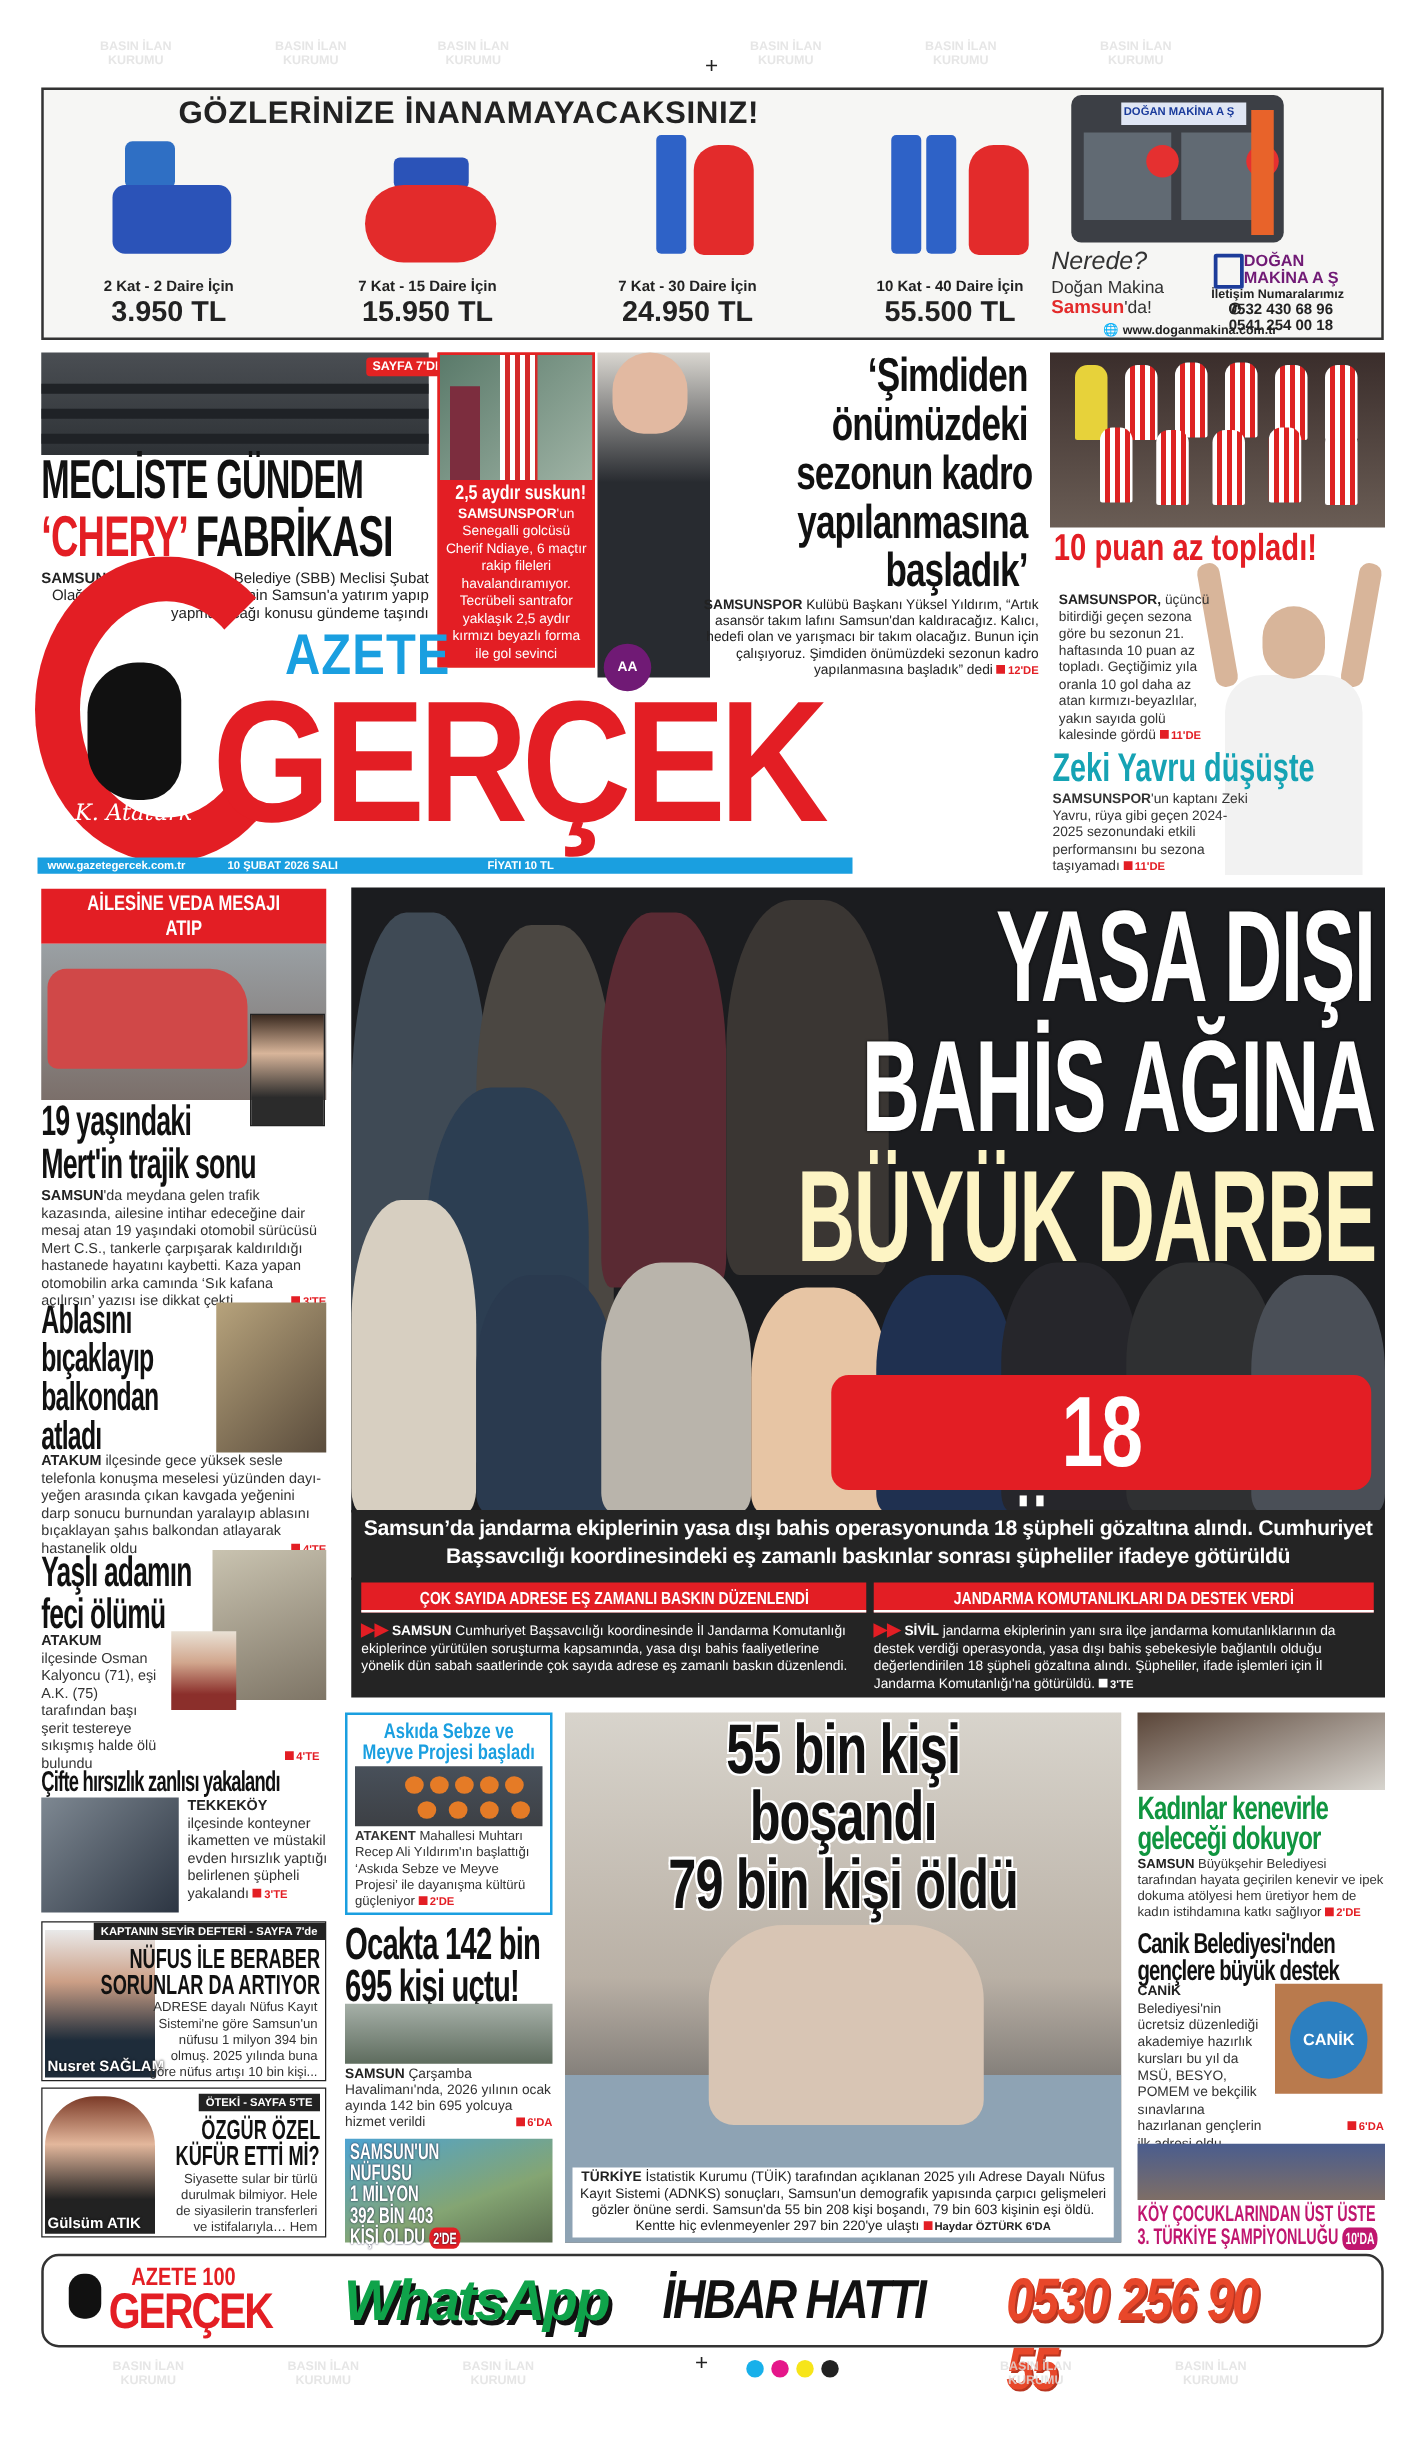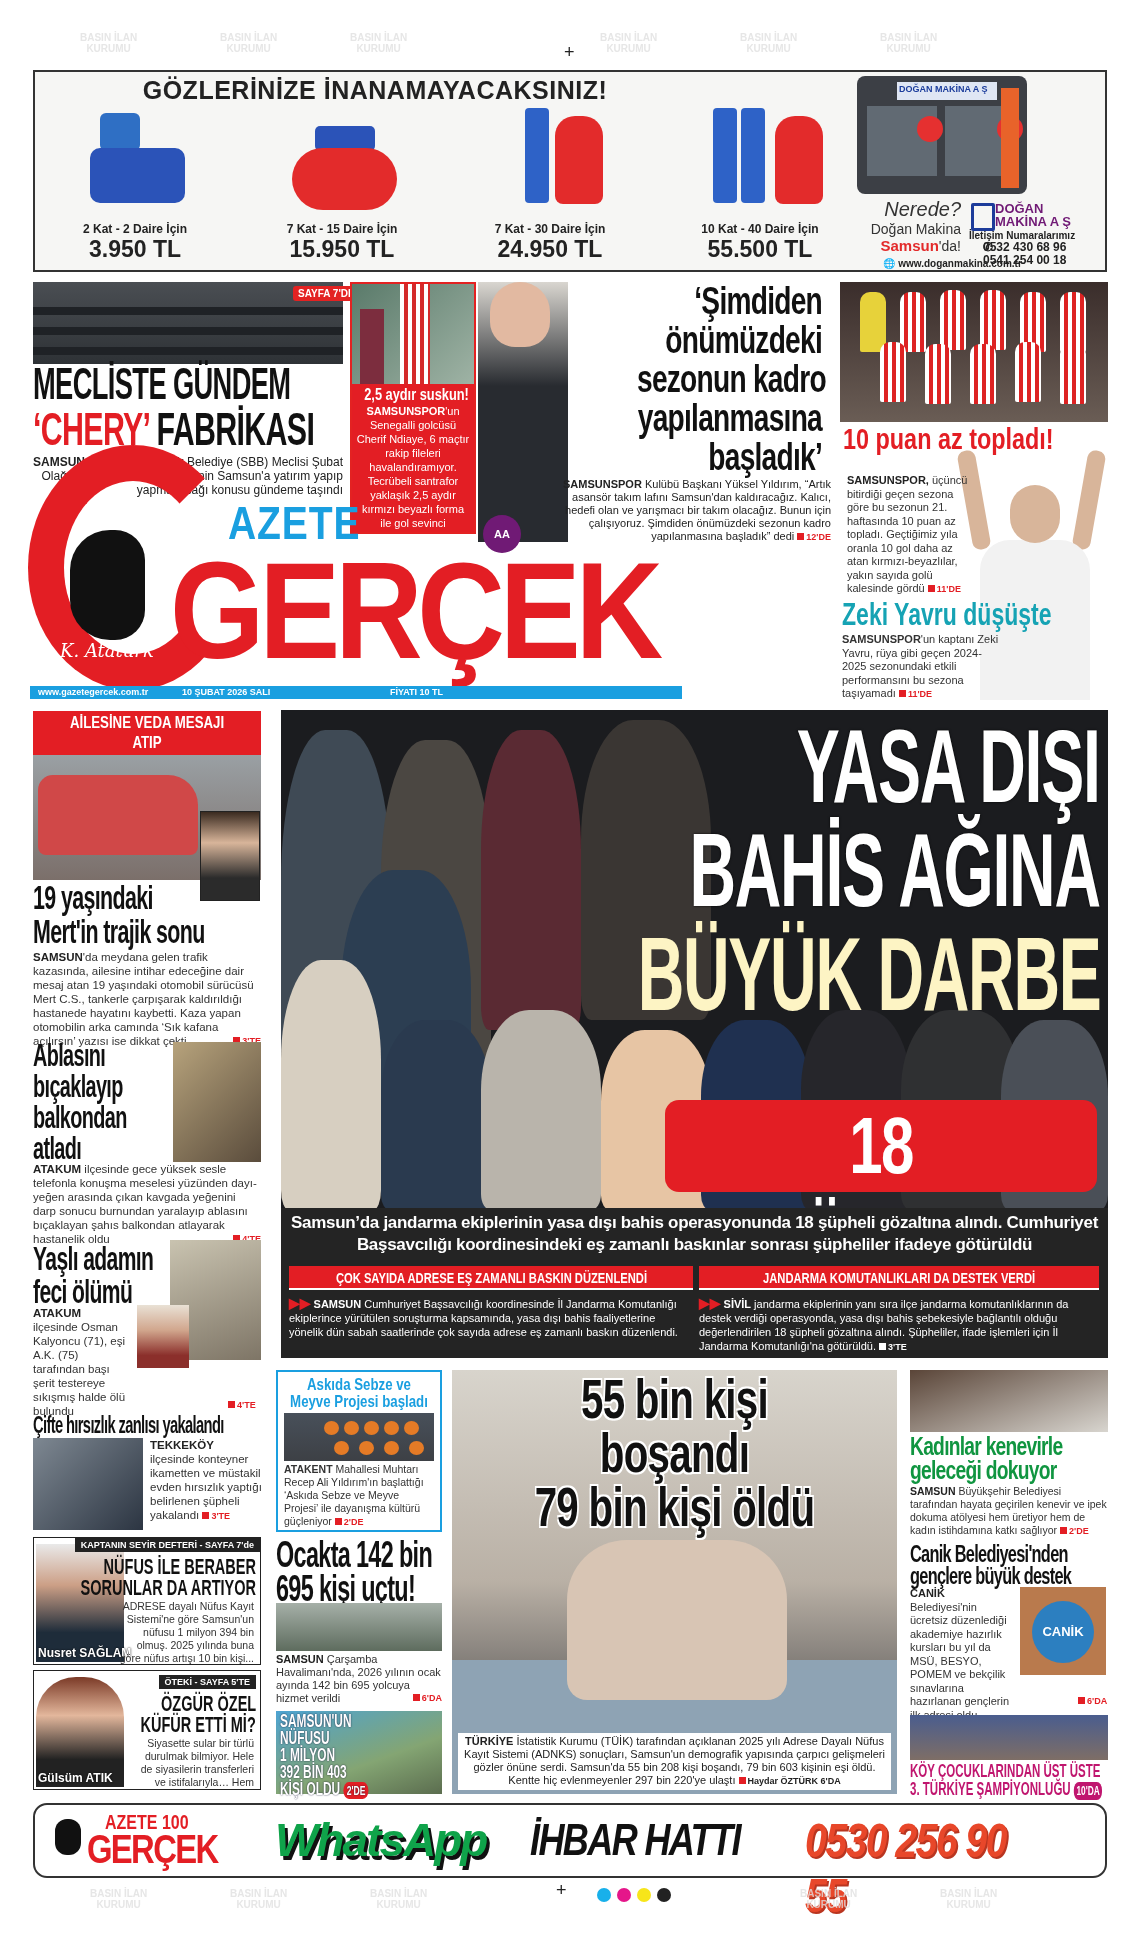--- a/index.html
+++ b/index.html
@@ -16,21 +16,21 @@
 .pump-box{position:absolute;left:30px;top:5px;width:40px;height:38px;background:#2f6fc4;border-radius:6px}
 .tank-red{position:absolute;left:15px;top:40px;width:105px;height:62px;background:#e32b2b;border-radius:40px}
 .motor{position:absolute;left:38px;top:18px;width:60px;height:25px;background:#2b53b8;border-radius:5px}
 .vpump{position:absolute;top:0;width:24px;height:95px;background:#2e62c7;border-radius:4px}
 .vtank{position:absolute;top:8px;width:48px;height:88px;background:#e32b2b;border-radius:20px 20px 8px 8px}
 .shop{position:absolute;left:822px;top:4px;width:170px;height:118px;background:#3c3f45;border-radius:8px;overflow:hidden}
 .shop .sign{position:absolute;left:40px;top:6px;width:100px;height:18px;background:#dfe6f4;color:#1b3c9c;font-size:9px;font-weight:700;padding:2px}
 .shop .win{position:absolute;top:30px;width:70px;height:70px;background:#616a73}
 .shop .dot{position:absolute;width:26px;height:26px;border-radius:50%;background:#e53030}
 .shop .post{position:absolute;right:8px;top:12px;width:18px;height:100px;background:#e8632a}
-.nerede{position:absolute;left:806px;top:126px;width:120px;text-align:right}
+.nerede{position:absolute;left:806px;top:126px;width:120px;text-align:left}
 .nerede .q{font-style:italic;font-size:20px;color:#333}
 .nerede .b{font-size:14px;color:#333}
 .nerede .s{font-size:15px;font-weight:700;color:#e32b2b}
 .dogan{position:absolute;left:934px;top:130px;width:140px}
 .dogan .brand{font-size:13px;font-weight:700;color:#701a75;line-height:13px;padding-left:26px;position:relative}
 .dogan .brand:before{content:"";position:absolute;left:2px;top:1px;width:18px;height:22px;border:3px solid #1d3c9a;border-radius:2px}
 .dogan .info{font-size:10px;font-weight:700;color:#222;margin-top:2px}
 .dogan .ph{font-size:12px;font-weight:700;color:#222;padding-left:14px;line-height:13px}
 .web{position:absolute;left:848px;top:186px;font-size:10px;font-weight:700;color:#222}
 

